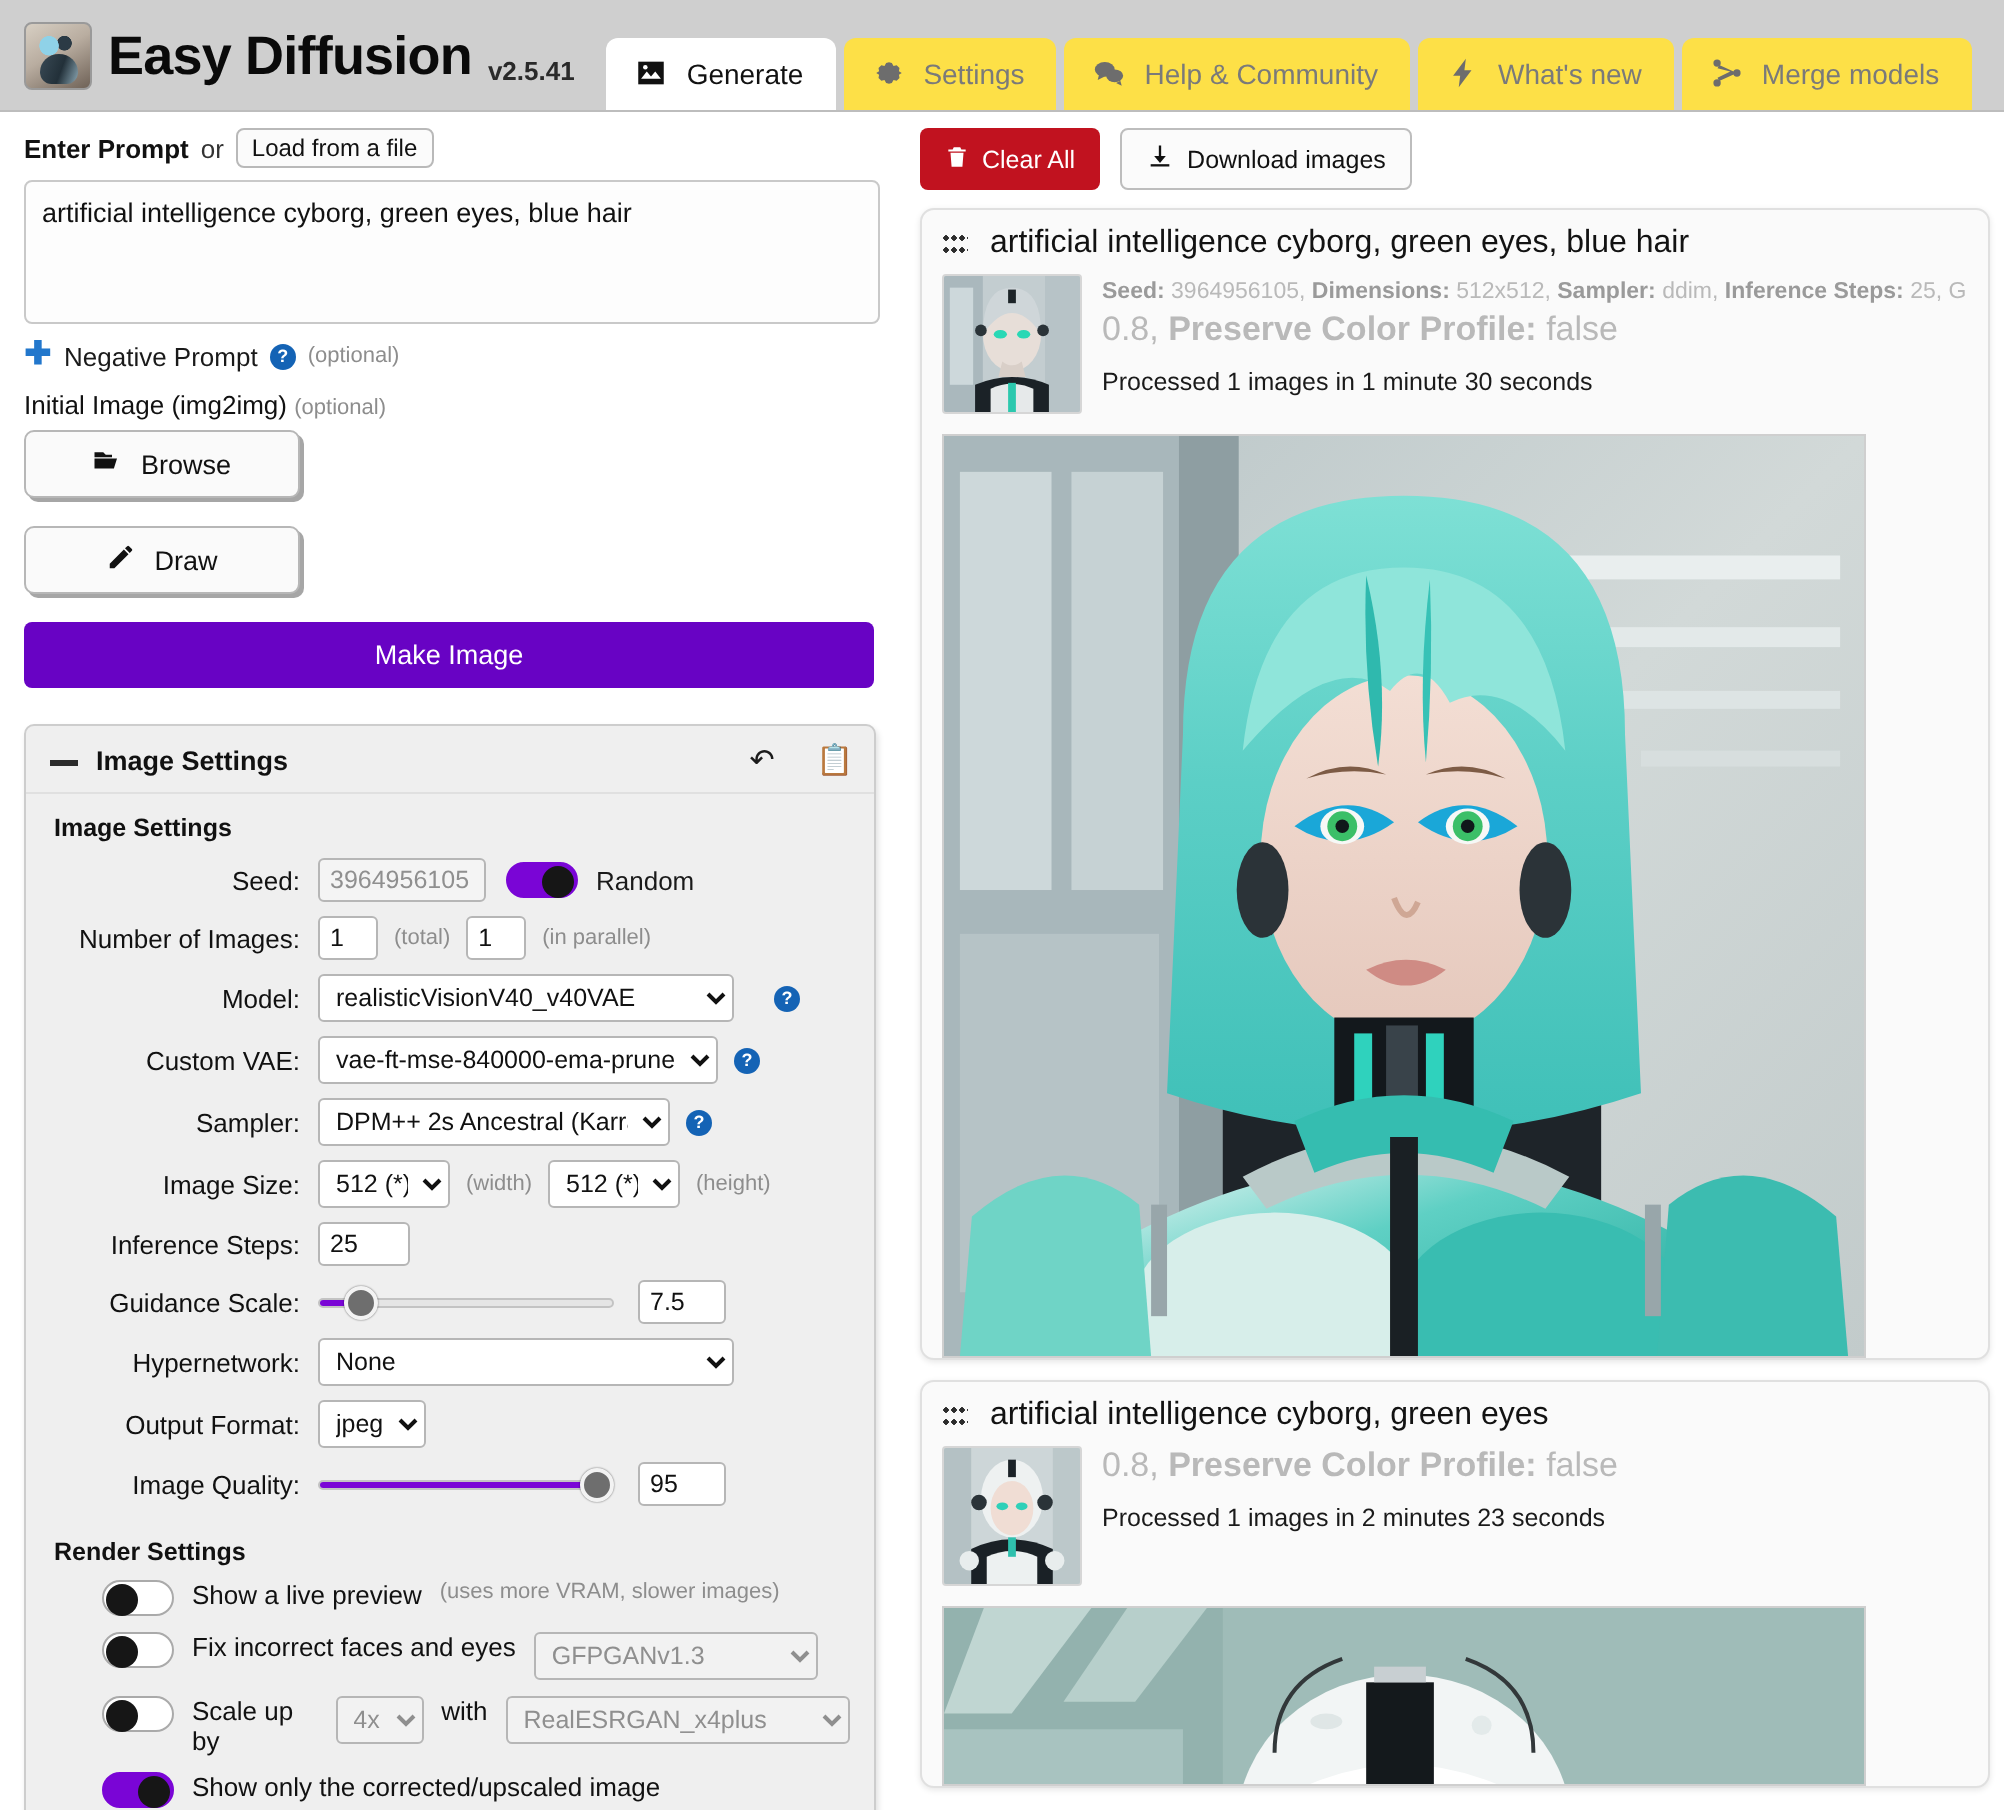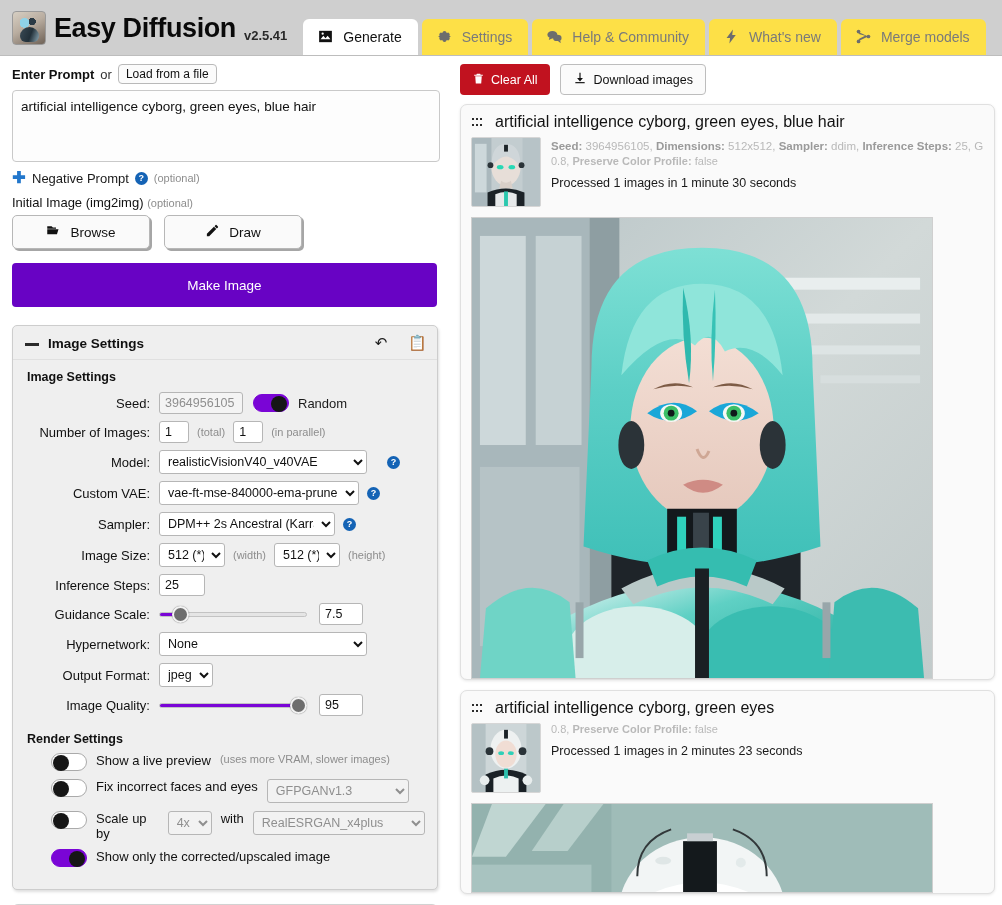--- a/index.html
+++ b/index.html
@@ -161,39 +161,39 @@
     border-radius: 50%;
     background: #1463b5;
     color: #fff;
     font-size: 9px;
     font-weight: bold;
     cursor: pointer;
   }
   .muted { color: #8d8d8d; font-size: 11px; }
 
   #initial-image-label { margin-top: 9px; font-size: 13px; color: #111; }
-  #init-buttons { display: flex; gap: 14px; margin-top: 5px; }
+  #init-buttons { display: flex; gap: 14px; margin-top: 5px; flex-direction: column; }
   .wide-btn {
     width: 138px;
     padding: 7px 0;
     background: #fafafa;
     border: 1px solid #b7b7b7;
     border-radius: 5px;
     font-size: 13.5px;
     display: flex; align-items: center; justify-content: center; gap: 9px;
     cursor: pointer;
     box-shadow: 2px 2px 0 rgba(0,0,0,0.35);
     color: #111;
   }
   .wide-btn svg { width: 15px; height: 15px; fill: #111; }
 
   #make-image-btn {
     margin-top: 14px;
     width: 425px;
-    height: 44px;
+    height: 33px;
     background: #6803c4;
     color: #ffffff;
     border: none;
     border-radius: 4px;
     font-size: 13.5px;
     cursor: pointer;
     font-family: "Liberation Sans", sans-serif;
   }
 
   
@@ -393,21 +393,21 @@
   .meta-text {
     font-size: 11.5px;
     color: #b9b9b9;
     line-height: 1.38;
     padding-top: 2px;
     overflow: hidden;
     white-space: nowrap;
     max-width: 100%;
   }
   .meta-text b { color: #9a9a9a; }
-  .meta-line2 { font-size: 11px; color: #b9b9b9; }
+  .meta-line2 { font-size: 17px; color: #b9b9b9; }
   .processed-line { font-size: 12.5px; color: #1a1a1a; margin-top: 9px; }
   .result-image-wrap {
     margin-top: 10px;
     margin-bottom: 0;
     width: 462px;
     height: 462px;
     background: #cfd6d6;
     position: relative;
     overflow: hidden;
     border: 1px solid #cfcfcf;

